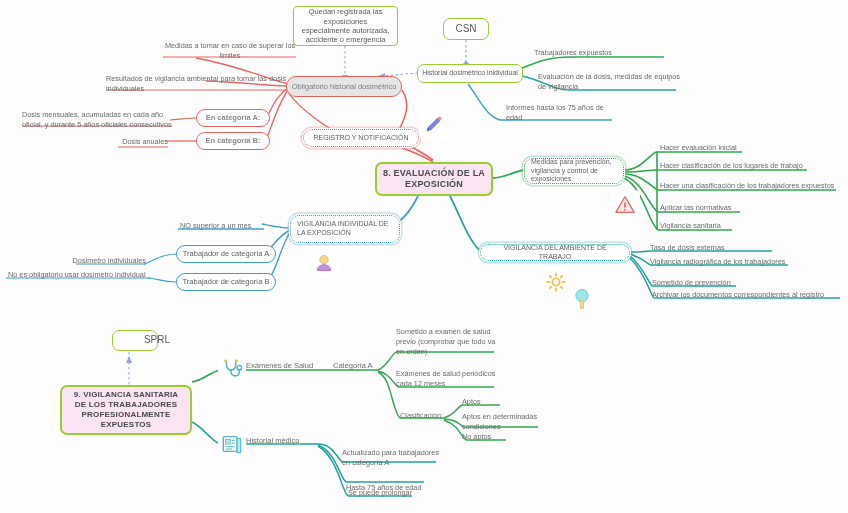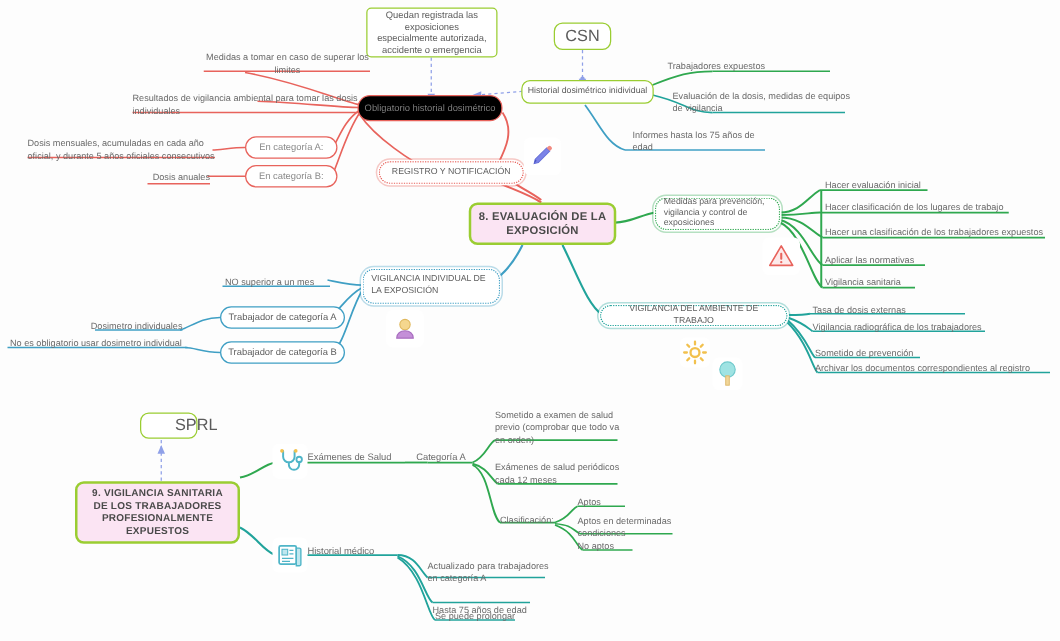--- a/index.html
+++ b/index.html
@@ -26,54 +26,55 @@
     display: flex;
     align-items: center;
     justify-content: center;
     text-align: center;
     line-height: 1.25;
     white-space: normal;
   }
   
   .n-red-box {
     border: 1.6px solid #e8635c;
-    background: #000000;
+    background: #e5e5e5;
     color: #7d7d7d;
     border-radius: 10px;
     font-size: 8.5px;
   }
   .n-green-box {
     border: 1.6px solid #9acd32;
     background: #fff;
     color: #5b5b5b;
     border-radius: 4px;
     font-size: 7.5px;
   }
   .n-green-pill {
     border: 1.6px solid #9acd32;
     background: #fff;
     color: #5b5b5b;
     border-radius: 7px;
-    font-size: 13px;
+    font-size: 10px;
   }
   .n-main-pink {
     border: 2px solid #9acd32;
     background: #fbe4f3;
     color: #4a4a4a;
     border-radius: 7px;
     font-size: 9px;
     font-weight: bold;
     letter-spacing: .2px;
   }
   .n-red-pill {
     border: 1.6px solid #e8635c;
     background: #fff;
     color: #8a8a8a;
     border-radius: 11px;
     font-size: 7.5px;
+    font-weight: bold;
   }
   .n-blue-pill {
     border: 1.4px solid #3f9fc4;
     background: #fff;
     color: #5e5e5e;
     border-radius: 11px;
     font-size: 7.5px;
   }
   
   .n-cloud {

